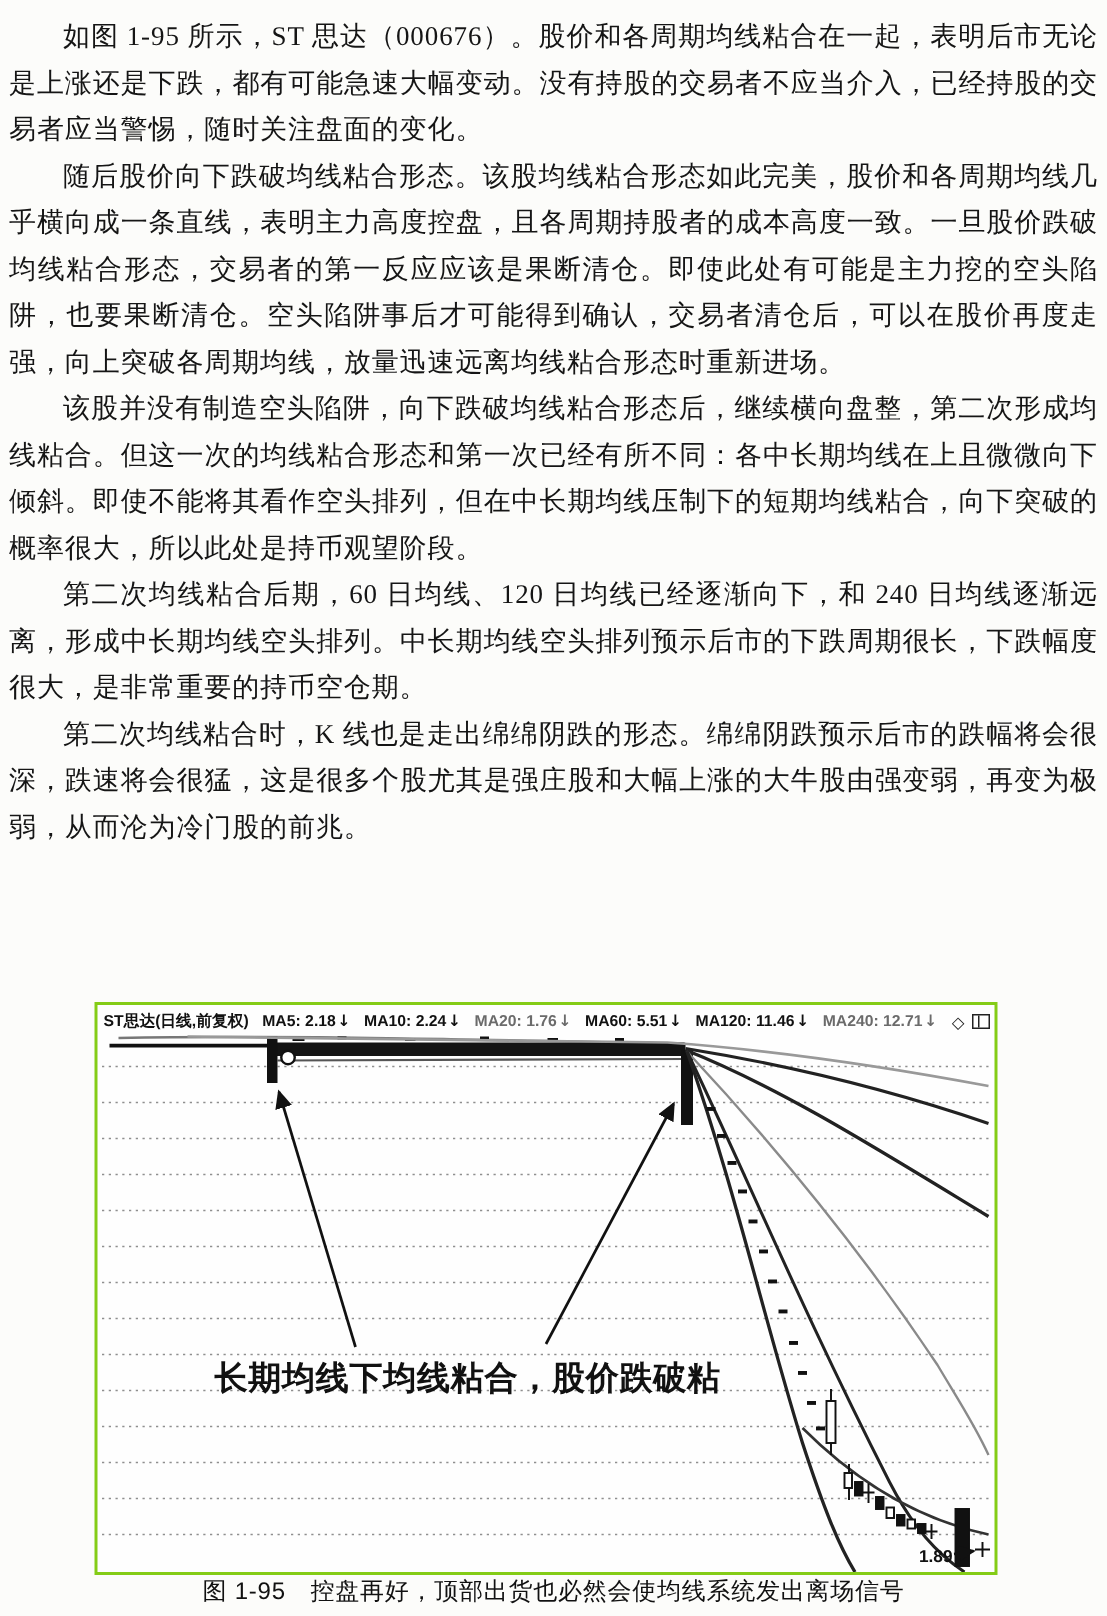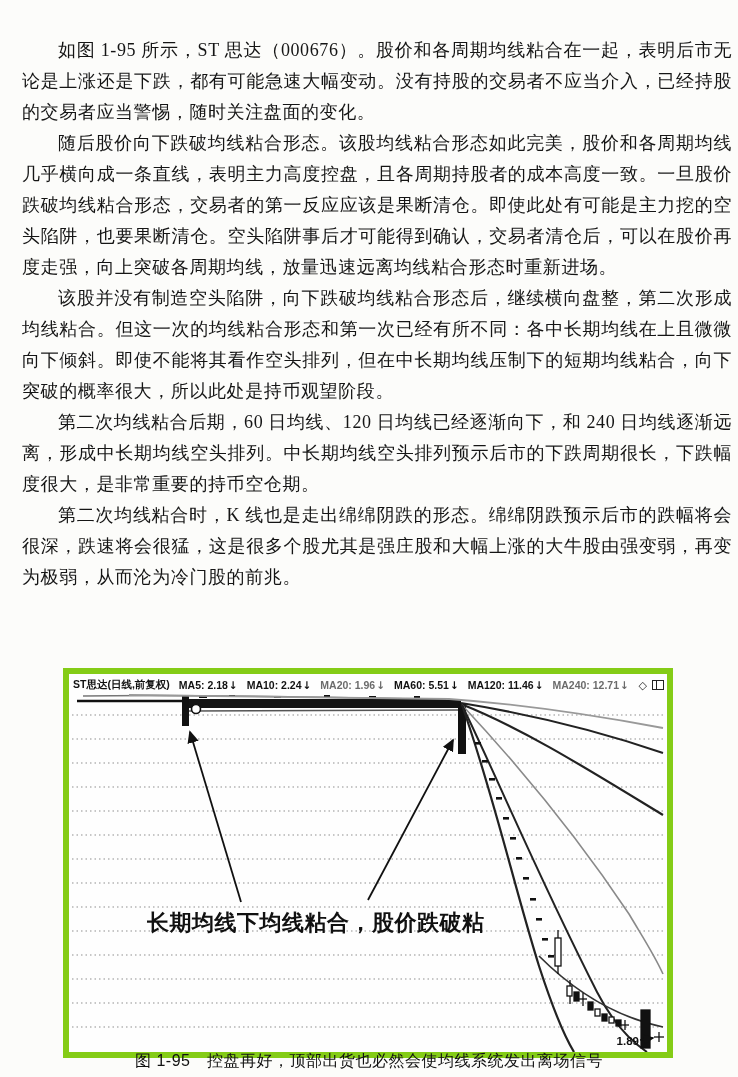--- a/index.html
+++ b/index.html
@@ -2,31 +2,31 @@
 <html><head>
 <meta charset="utf-8">
 <style>
   html,body{margin:0;padding:0;}
   body{
     width:738px;height:1077px;position:relative;
     background:#fcfcfa;color:#151515;
     font-family:"Liberation Serif","DejaVu Serif",serif;
     overflow:hidden;
   }
-  .text-block{padding:9px 6px 0 22px;margin-top:26px;}
+  .text-block{padding:9px 6px 0 6px;}
   .text-block p{
     margin:0;font-size:18px;line-height:31px;
     text-align:justify;text-justify:inter-character;
     text-indent:2em;letter-spacing:0.6px;
   }
   
   .figure{
     position:absolute;left:63px;top:668px;
     width:598px;height:378px;
-    border:6px solid #84cc16;background:#fefefe;
+    border:2px solid #84cc16;background:#fefefe;
     box-sizing:content-box;
   }
   .chart-header{
     position:absolute;left:4px;right:3px;top:2px;height:18px;
     display:flex;align-items:center;gap:9px;
     font-family:"Liberation Sans","DejaVu Sans",sans-serif;
     font-size:10.5px;font-weight:bold;white-space:nowrap;z-index:3;
   }
   .chart-header .t-dark{color:#111;}
   .chart-header .t-gray{color:#6b6b6b;}
@@ -66,21 +66,21 @@
   <p>第二次均线粘合后期，60 日均线、120 日均线已经逐渐向下，和 240 日均线逐渐远离，形成中长期均线空头排列。中长期均线空头排列预示后市的下跌周期很长，下跌幅度很大，是非常重要的持币空仓期。</p>
   <p>第二次均线粘合时，K 线也是走出绵绵阴跌的形态。绵绵阴跌预示后市的跌幅将会很深，跌速将会很猛，这是很多个股尤其是强庄股和大幅上涨的大牛股由强变弱，再变为极弱，从而沦为冷门股的前兆。</p>
 </div>
 
 <div class="figure">
 
   <div class="chart-header">
     <span class="t-dark">ST思达(日线,前复权)</span>
     <span class="t-dark"><span>MA5: 2.18</span><span class="arr">↓</span></span>
     <span class="t-dark"><span>MA10: 2.24</span><span class="arr">↓</span></span>
-    <span class="t-gray"><span>MA20: 1.96</span><span class="arr">↓</span></span>
+    <span class="t-gray"><span>MA20: 1.76</span><span class="arr">↓</span></span>
     <span class="t-dark"><span>MA60: 5.51</span><span class="arr">↓</span></span>
     <span class="t-dark"><span>MA120: 11.46</span><span class="arr">↓</span></span>
     <span class="t-gray"><span>MA240: 12.71</span><span class="arr">↓</span></span>
     <span class="hdr-icons">
       <span class="icon-diamond">◇</span>
       <span class="icon-window"></span>
     </span>
   </div>
 
   <svg class="chart-svg" viewBox="0 0 598 378">

